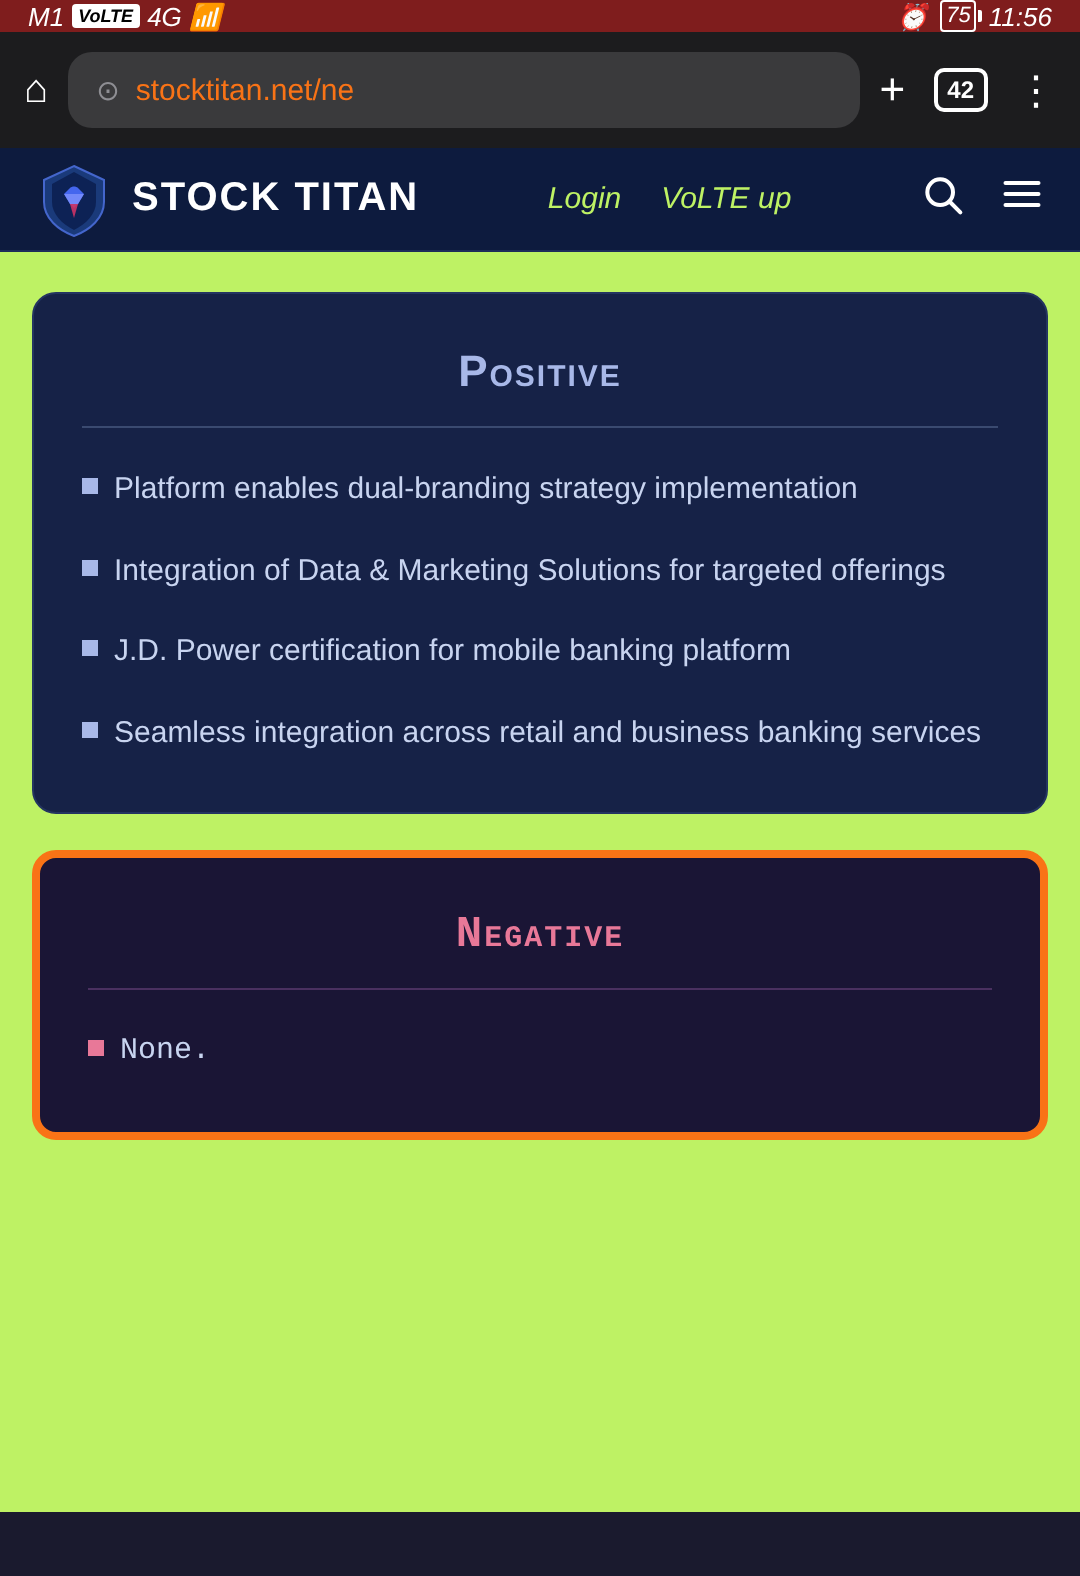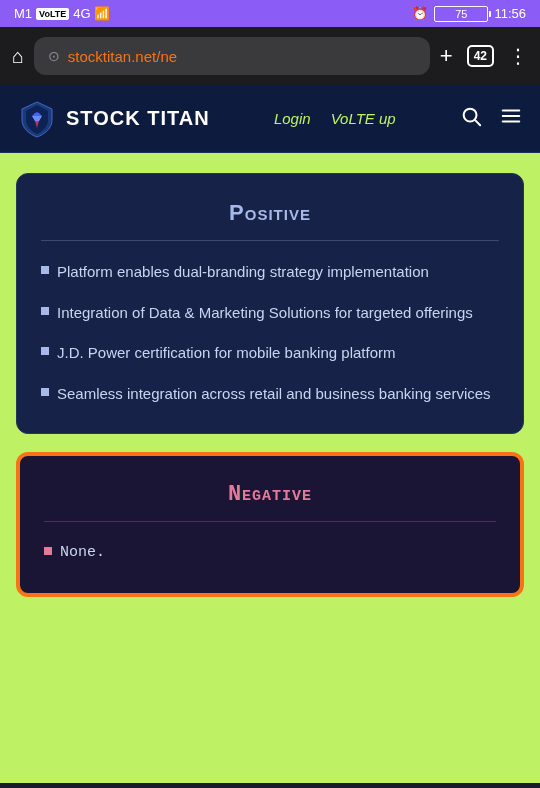--- a/index.html
+++ b/index.html
@@ -8,47 +8,48 @@
     body {
       width: 540px;
       min-height: 788px;
       background: #1a1a2e;
       font-family: -apple-system, BlinkMacSystemFont, 'Segoe UI', Arial, sans-serif;
       overflow-x: hidden;
     }
 
     
     .status-bar {
-      background: #8b5cf6;
+      background: #7f1d1d;
       color: #fff;
       display: flex;
       justify-content: space-between;
       align-items: center;
       padding: 4px 14px;
-      height: 27px;
+      height: 16px;
       font-size: 13px;
       font-weight: 500;
+      font-style: italic;
     }
     .status-left { display: flex; align-items: center; gap: 4px; }
     .status-right { display: flex; align-items: center; gap: 6px; }
     .volte-badge {
       background: #fff;
       color: #000;
       font-size: 9px;
       font-weight: 700;
       padding: 1px 3px;
       border-radius: 2px;
     }
     .battery-icon {
       display: inline-flex;
       align-items: center;
       gap: 2px;
       border: 1.5px solid #fff;
       border-radius: 2px;
-      padding: 1px 20px;
+      padding: 1px 2px;
       font-size: 11px;
       position: relative;
     }
     .battery-icon::after {
       content: '';
       position: absolute;
       right: -4px;
       top: 50%;
       transform: translateY(-50%);
       width: 2px;
@@ -116,21 +117,21 @@
       font-size: 22px;
     }
 
     
     .site-header {
       background: #0d1b3e;
       display: flex;
       align-items: center;
       justify-content: space-between;
       padding: 10px 18px;
-      height: 68px;
+      height: 52px;
       border-bottom: 1px solid #1e2d5a;
     }
     .logo-area {
       display: flex;
       align-items: center;
       gap: 10px;
     }
     .logo-icon {
       width: 38px;
       height: 38px;

